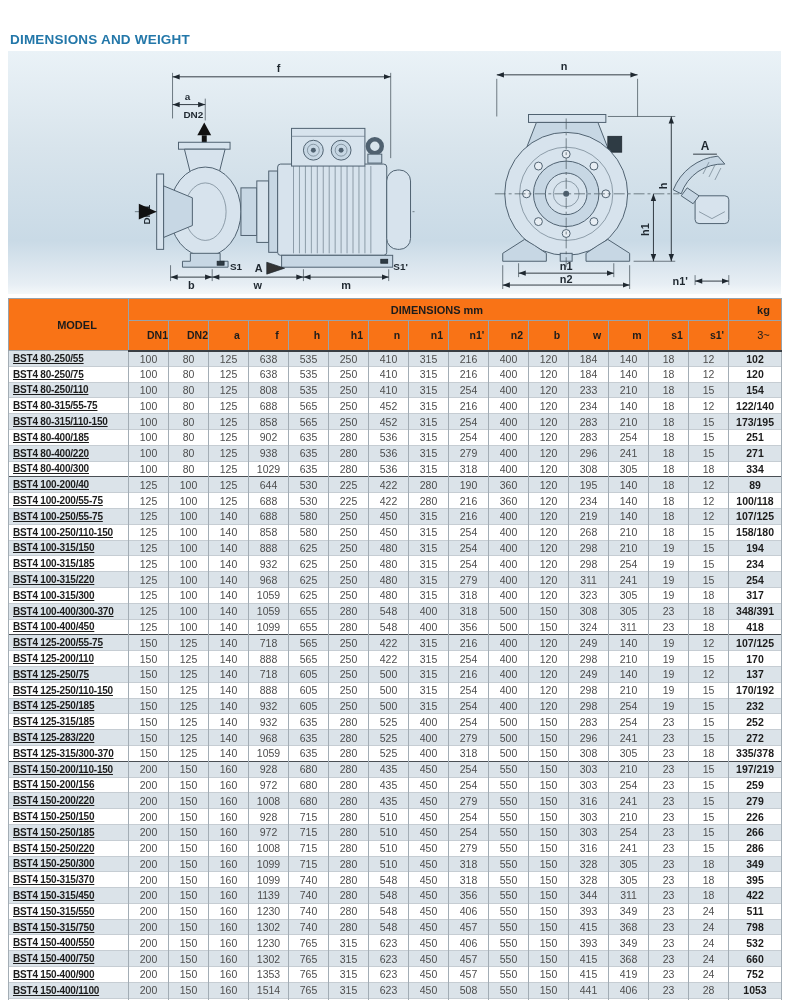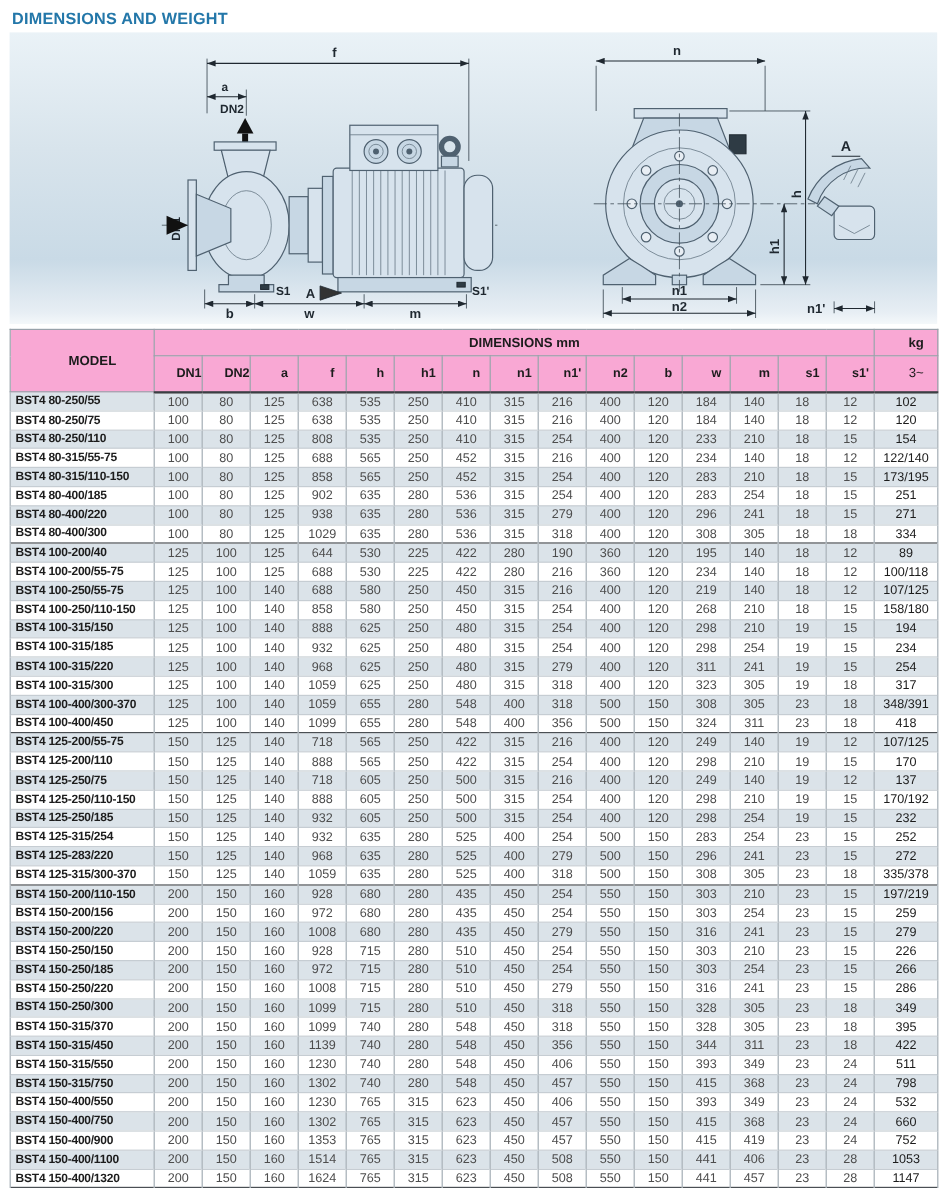--- a/index.html
+++ b/index.html
@@ -4,21 +4,21 @@
 <style>
   * { box-sizing: border-box; }
   html,body { margin:0; padding:0; }
   body {
     width:789px; height:1000px; background:#ffffff;
     font-family:"Liberation Sans", sans-serif;
     -webkit-font-smoothing:antialiased;
   }
   .page-title {
     color:#2377a9; font-size:13.5px; font-weight:bold;
-    padding:8px 0 2px 10px; letter-spacing:.2px;
+    padding:8px 0 2px 10px; letter-spacing:.2px;margin-top:24px;
   }
   .diagram-panel {
     margin:2px 8px 0 8px; width:773px; height:243px;
     background:linear-gradient(180deg,#eaf2f7 0%, #d8e4ec 40%, #c9dae6 78%, #e7eef4 96%, #f4f8fa 100%);
     display:flex; align-items:center; justify-content:center; gap:18px;
     overflow:hidden;
   }
   svg text { font-family:"Liberation Sans", sans-serif; font-weight:bold; fill:#1f2830; }
   .dim { stroke:#1f2830; stroke-width:0.9; fill:none; }
   .ext { stroke:#3a4750; stroke-width:0.7; fill:none; }
@@ -27,41 +27,42 @@
   .body-line { stroke:#6b7c89; stroke-width:0.7; fill:none; }
   .centerline { stroke:#44525c; stroke-width:0.7; stroke-dasharray:11 3 3 3; fill:none; }
   .darkpart { fill:#2e3b44; stroke:#1f2830; stroke-width:0.8; }
 
   table.dim-table {
     margin:4px 8px 0 8px; width:773px;
     border-collapse:collapse; table-layout:fixed;
     border:1.5px solid #4a4f54;
   }
   .dim-table thead th {
-    border:1px solid #98a2aa; background:#f9a8d4;
+    border:1px solid #98a2aa; background:#f97316;
     font-size:11px; font-weight:bold; color:#1c1c1c; text-align:center;padding-left:18px;
   }
   .dim-table thead tr.hrow1 th { height:22px; }
   .dim-table thead tr.hrow2 th { height:30px; font-size:10.5px; }
   .dim-table thead tr.hrow2 th.phase { font-weight:normal; font-size:11px; }
   .dim-table thead tr.hrow2 th { border-bottom:2px solid #3a3f44; }
   .dim-table th.model-h { font-size:11px;margin-left:33px; }
   .dim-table tbody td {
     height:15.8px; padding:0 2px;
     border-left:1px solid #a3adb5; border-right:1px solid #a3adb5;
     border-top:1px solid #c6cdd3;
     font-size:10.5px; color:#4d4d4d; text-align:center;
     white-space:nowrap; overflow:hidden;
   }
   .dim-table tbody td.model {
     text-align:left; padding-left:4px;
     font-size:10px; font-weight:bold; color:#1c1c1c;
     letter-spacing:-0.2px;
+    text-decoration:underline;
   }
-  .dim-table tbody td.kg { font-weight:normal; color:#1c1c1c; }
+  .dim-table tbody td.kg { font-weight:bold; color:#1c1c1c; }
   .dim-table tbody tr.alt td { background:#dbe3e9; }
   .dim-table tbody tr.group-start td { border-top:1.6px solid #4a4f54; }
 </style>
 </head>
 <body>
 
 <div class="page-title">DIMENSIONS AND WEIGHT</div>
 
 <div class="diagram-panel">
 
@@ -713,21 +714,21 @@
         <td>254</td>
         <td>400</td>
         <td>120</td>
         <td>298</td>
         <td>254</td>
         <td>19</td>
         <td>15</td>
         <td class="kg">232</td>
       </tr>
       <tr>
-        <td class="model">BST4 125-315/254</td>
+        <td class="model">BST4 125-315/185</td>
         <td>150</td>
         <td>125</td>
         <td>140</td>
         <td>932</td>
         <td>635</td>
         <td>280</td>
         <td>525</td>
         <td>400</td>
         <td>254</td>
         <td>500</td>

